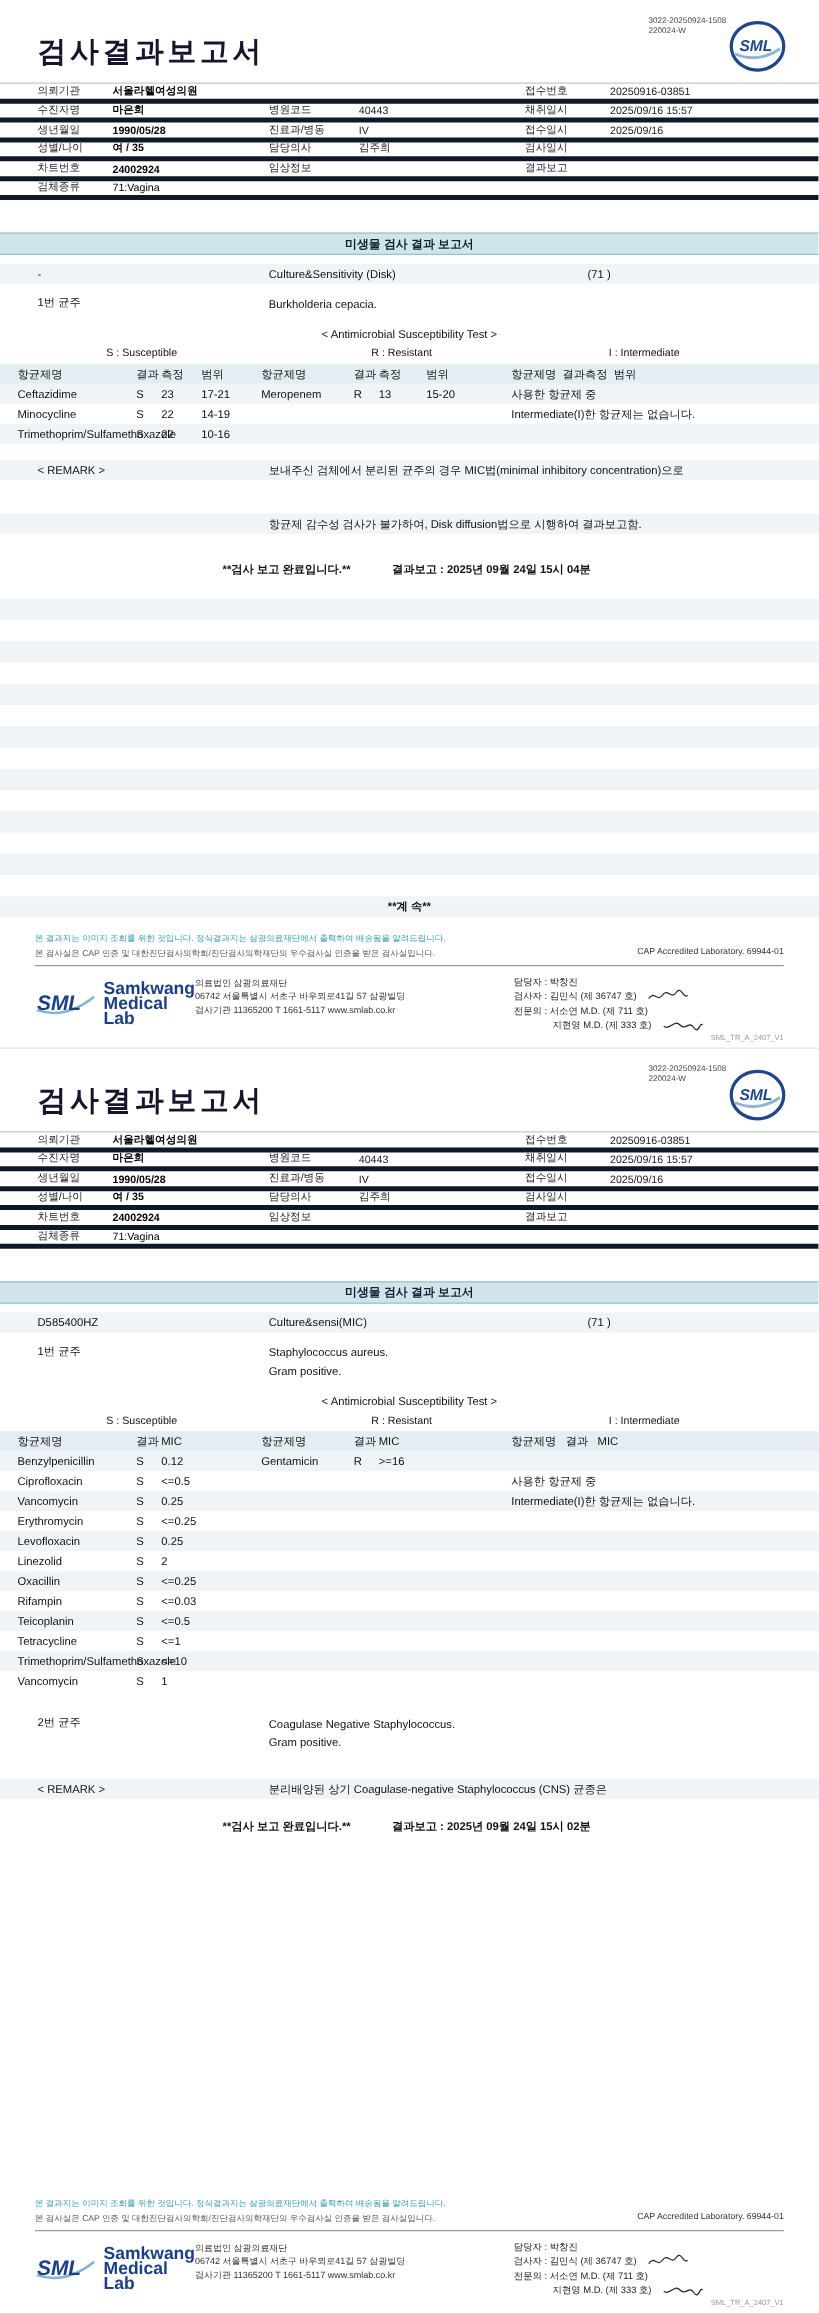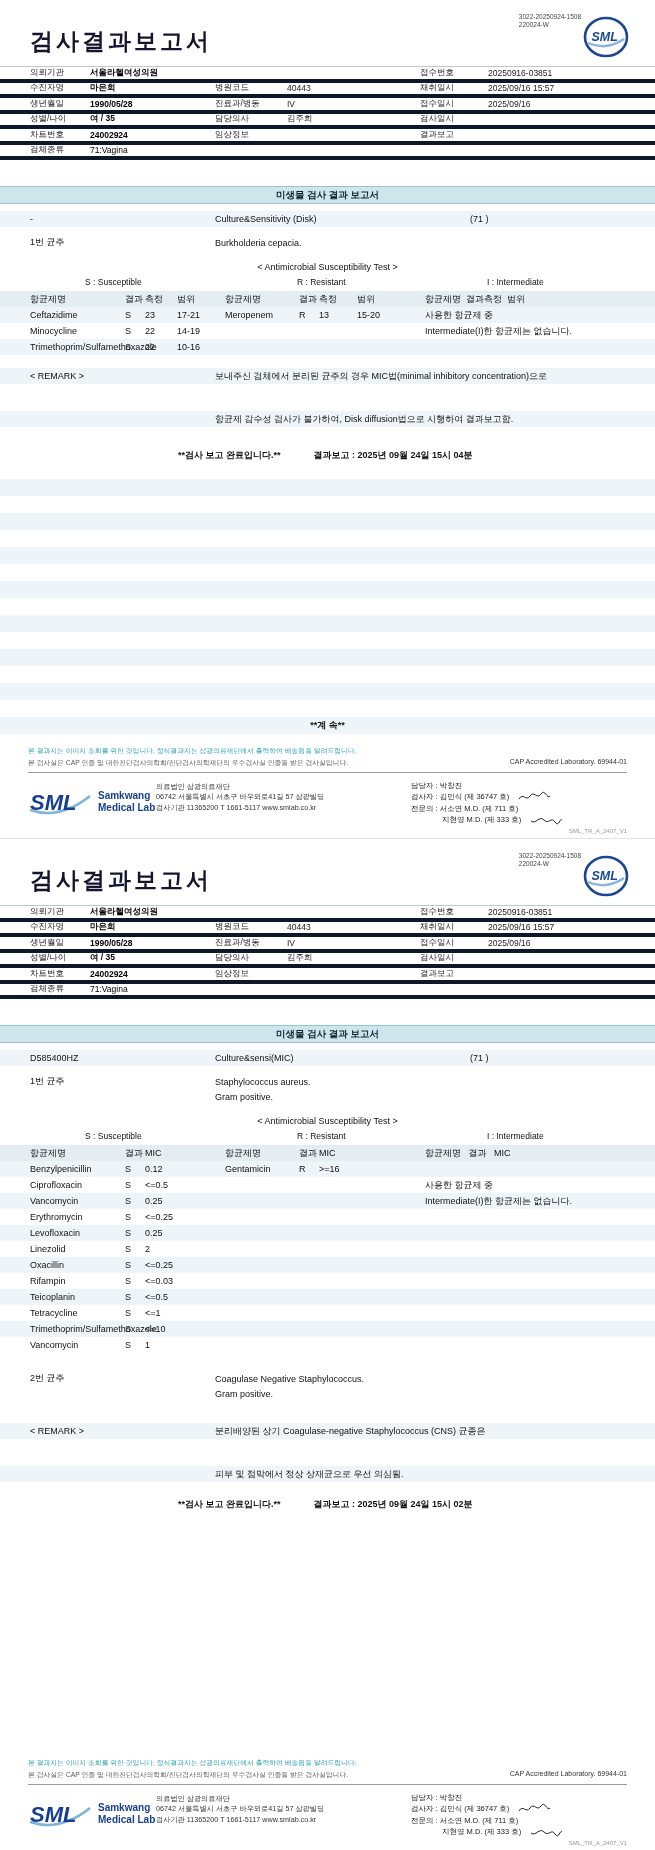--- a/index.html
+++ b/index.html
@@ -26,21 +26,21 @@
   .trow{margin-top:7px;background:var(--stripe,#eef4f8);display:flex;height:16px;align-items:center;padding-left:30px;font-size:9px;white-space:nowrap}
   .tcode{width:185px;flex-shrink:0}.tname{width:255px;flex-shrink:0}.tref{flex:1}
   .strain{margin-top:8px}
   .srow{display:flex;height:15px;align-items:center;padding-left:30px;font-size:9px;white-space:nowrap}
   .slabel{width:185px;flex-shrink:0}
   .ast-title{margin-top:12px;height:14px;text-align:center;font-size:9px}
   .legend{position:relative;height:14px;font-size:8.5px}
   .legend span{position:absolute;top:1px}
   .lg1{left:85px}.lg2{left:297px}.lg3{left:487px}
   .ast{margin-top:1px}
-  .arow{display:flex;align-items:center;height:16px;padding-left:30px;font-size:9px;white-space:nowrap}
+  .arow{display:flex;align-items:center;height:16px;padding-left:14px;font-size:9px;white-space:nowrap}
   .arow span{flex-shrink:0;overflow:visible}
   .an{width:95px}.ar{width:20px}.am{width:32px}.ag{width:48px}
   .bn{width:74px}.br{width:20px}.bm{width:38px}.bg2{width:43px}
   .anote{flex:1;padding-left:25px;flex-shrink:1}
   .ahead{background:var(--stripe2,#e3edf2)}
   .ast > div:nth-of-type(even){background:var(--stripe,#eef4f8)}
   .ast > div.ahead{background:var(--stripe2,#e3edf2)}
   
   .remark{margin-top:13px;display:flex;height:16px;align-items:center;padding-left:30px;font-size:9px;background:var(--stripe,#eef4f8);white-space:nowrap}
   .rlabel{width:185px;flex-shrink:0}
@@ -52,21 +52,21 @@
   .blanks > div:nth-of-type(odd){background:var(--stripe,#eef4f8)}
   .cont{height:17px;background:var(--stripe,#eef4f8);display:flex;align-items:center;justify-content:center;font-size:9px;font-weight:bold}
   
   .foot{position:absolute;left:0;right:0;bottom:4px;padding:0 28px}
   .notice1{color:var(--teal,#2ba0b4);font-size:6.8px}
   .notice2row{display:flex;justify-content:space-between;font-size:6.8px;color:#555;margin-top:2px}
   .cap{color:#333;font-size:7px;flex-shrink:0;margin-left:8px}
   .fdiv{border-top:1px solid #999;margin-top:4px}
   .fmain{display:flex;margin-top:6px}
   .flogo{display:flex;align-items:center;width:128px;flex-shrink:0}
-  .fbrand{font-size:10px;font-weight:bold;color:var(--navy,#173f8f);line-height:12px;margin-left:6px}
+  .fbrand{font-size:14px;font-weight:bold;color:var(--navy,#173f8f);line-height:12px;margin-left:6px}
   .faddr{font-size:7.2px;color:#333;line-height:10.5px;width:255px;flex-shrink:0;padding-top:3px}
   .fstaff{font-size:7.5px;color:#222;line-height:11px;flex:1;padding-top:1px;white-space:nowrap}
   .s4{padding-left:31px}
   .sig{vertical-align:middle;margin-left:6px}
   .fdocid{text-align:right;font-size:6px;color:#999;margin-top:2px}
 </style>
 </head>
 <body>
 
 <div class="page p1">
@@ -535,23 +535,20 @@
     </div>
     <div class="srow">
       <span class="slabel"></span>
       <span>Gram positive.</span>
     </div>
   </div>
   <div class="remark" style="margin-top:22px">
     <span class="rlabel">&lt; REMARK &gt;</span>
     <span>분리배양된 상기 Coagulase-negative Staphylococcus (CNS) 균종은</span>
   </div>
-  <div class="remark2">
-    <span>피부 및 점막에서 정상 상재균으로 우선 의심됨.</span>
-  </div>
   <div class="complete" style="margin-top:14px">
     <span>**검사 보고 완료입니다.**</span>
     <span class="rt">결과보고 : 2025년 09월 24일 15시 02분</span>
   </div>
 
   <div class="foot">
     <div class="notice1">본 결과지는 이미지 조회를 위한 것입니다. 정식결과지는 삼광의료재단에서 출력하여 배송됨을 알려드립니다.</div>
     <div class="notice2row">
       <span>본 검사실은 CAP 인증 및 대한진단검사의학회/진단검사의학재단의 우수검사실 인증을 받은 검사실입니다.</span>
       <span class="cap">CAP Accredited Laboratory. 69944-01</span>

